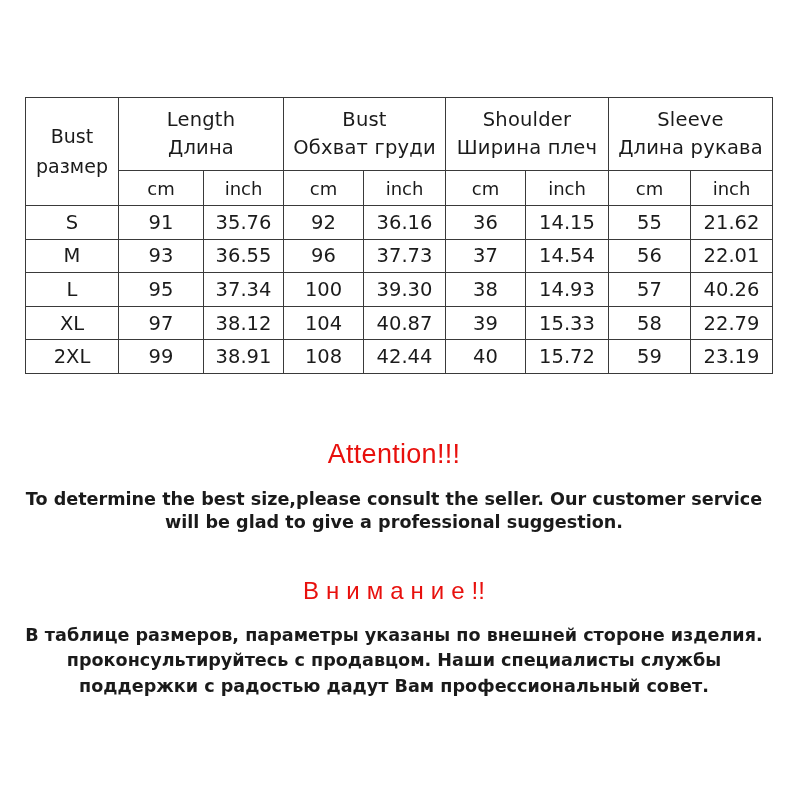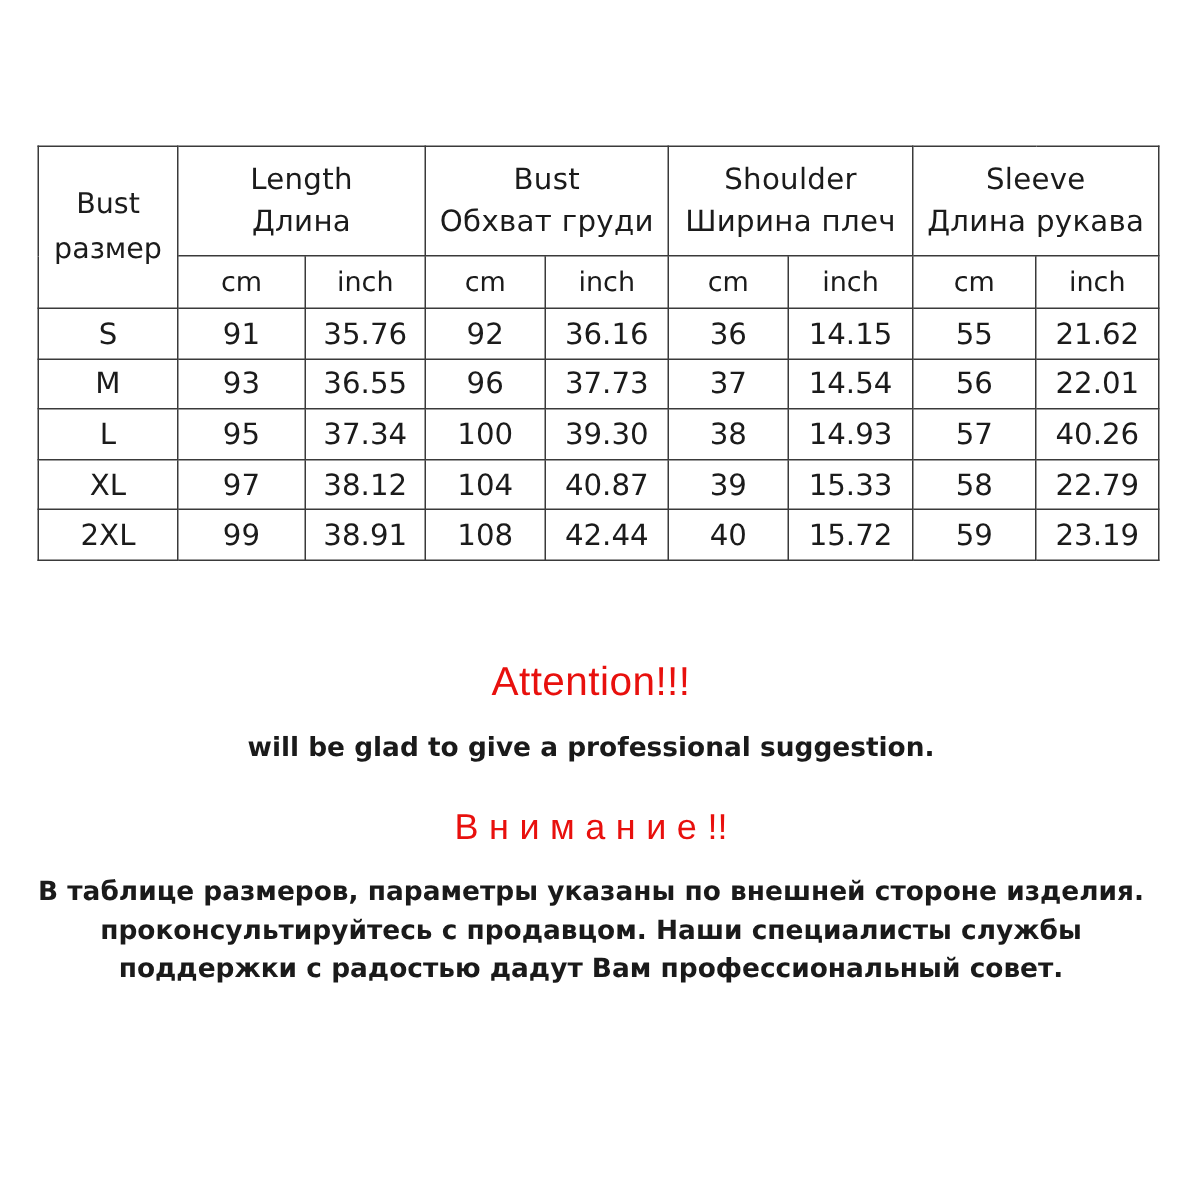--- a/index.html
+++ b/index.html
@@ -101,21 +101,21 @@
   .para.en-1 { margin-bottom: 6px; }
   .para.en-2 { margin-bottom: 0; }
   .para .line { display: block; }
 
   .attn-ru {
     color: #e8100d;
     font-size: 24px;
     line-height: 1.1;
     letter-spacing: 7px;
     font-family: "Liberation Sans", sans-serif;
-    margin: 28px 0 18px 0;
+    margin: 44px 0 18px 0;
   }
   .attn-ru .bangs { letter-spacing: 0px; }
 
   .para.ru {
     font-size: 17.6px;
     line-height: 1.45;
     font-weight: 600;
   }
 </style>
 </head>
@@ -227,20 +227,21 @@
     </tbody>
   </table>
 </div>
 
 <div class="notice">
 
   <p class="attn-en">Attention!!!</p>
 
 
   <p class="para en-2">
+    <span class="line">To determine the best size,please consult the seller. Our customer service</span>
     <span class="line">will be glad to give a professional suggestion.</span>
   </p>
 
   <p class="attn-ru">
     <span>Внимание</span><span class="bangs">!!</span>
   </p>
 
   <p class="para ru">
     <span class="line">В таблице размеров, параметры указаны по внешней стороне изделия.</span>
     <span class="line">проконсультируйтесь с продавцом. Наши специалисты службы</span>

